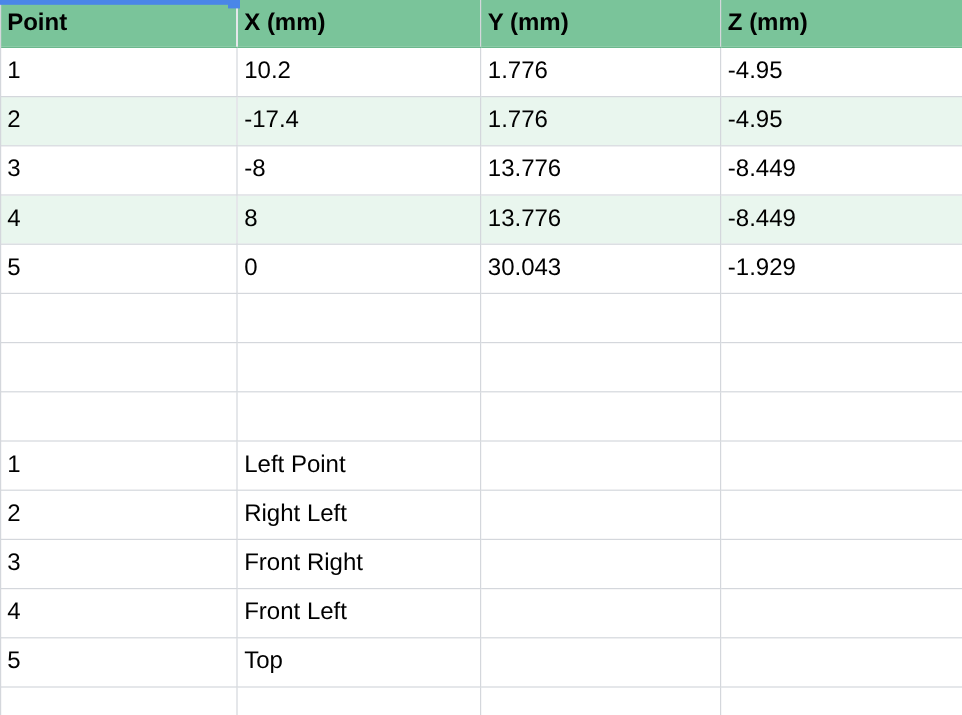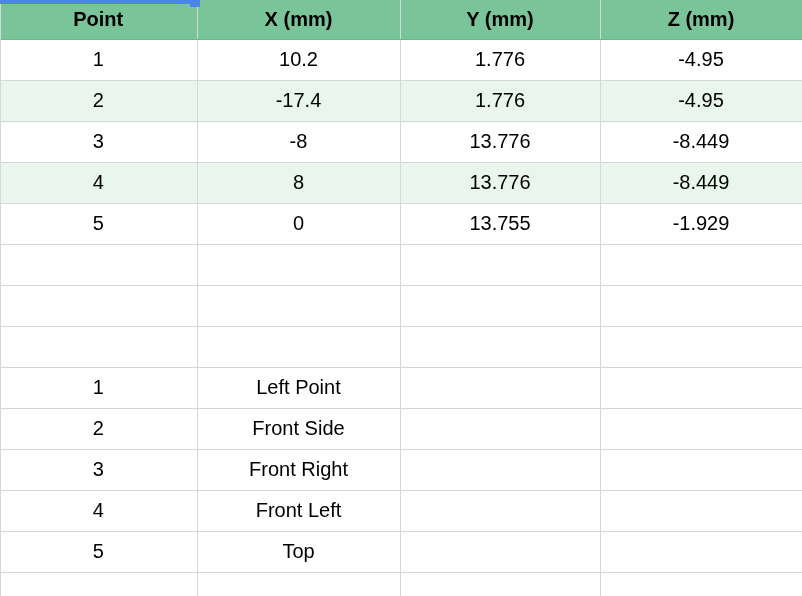--- a/index.html
+++ b/index.html
@@ -27,21 +27,21 @@
   table.grid col.c1 { width: 203px; }
   table.grid col.c2 { width: 200px; }
   table.grid col.c3 { width: 202px; }
 
   table.grid th, table.grid td {
     border: 1px solid #d4d7dc;
     border-top: none;
     border-left: none;
     height: 41px;
     padding: 0 6px;
-    text-align: center;
+    text-align: left;
     vertical-align: middle;
     font-size: 20px;
     color: #000000;
     box-sizing: border-box;
     white-space: nowrap;
     overflow: hidden;
   }
   table.grid tr.header th {
     background: #7ac49a;
     font-weight: bold;
@@ -130,21 +130,21 @@
         </tr>
         <tr class="banded">
           <td>4</td>
           <td>8</td>
           <td>13.776</td>
           <td>-8.449</td>
         </tr>
         <tr>
           <td>5</td>
           <td>0</td>
-          <td>13.755</td>
+          <td>30.043</td>
           <td>-1.929</td>
         </tr>
         <tr>
           <td class="blank"></td>
           <td class="blank"></td>
           <td class="blank"></td>
           <td class="blank"></td>
         </tr>
         <tr>
           <td class="blank"></td>
@@ -159,21 +159,21 @@
           <td class="blank"></td>
         </tr>
         <tr>
           <td>1</td>
           <td>Left Point</td>
           <td class="blank"></td>
           <td class="blank"></td>
         </tr>
         <tr>
           <td>2</td>
-          <td>Front Side</td>
+          <td>Right Left</td>
           <td class="blank"></td>
           <td class="blank"></td>
         </tr>
         <tr>
           <td>3</td>
           <td>Front Right</td>
           <td class="blank"></td>
           <td class="blank"></td>
         </tr>
         <tr>

